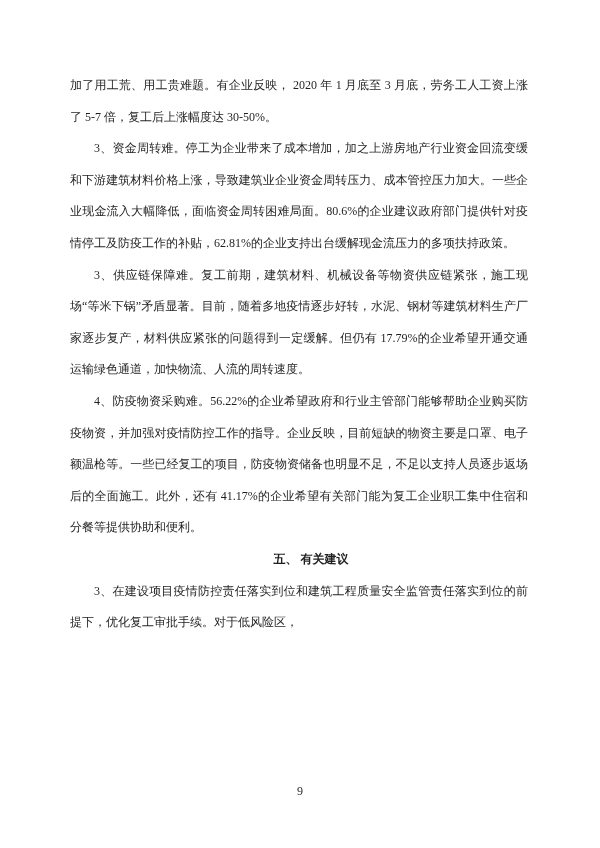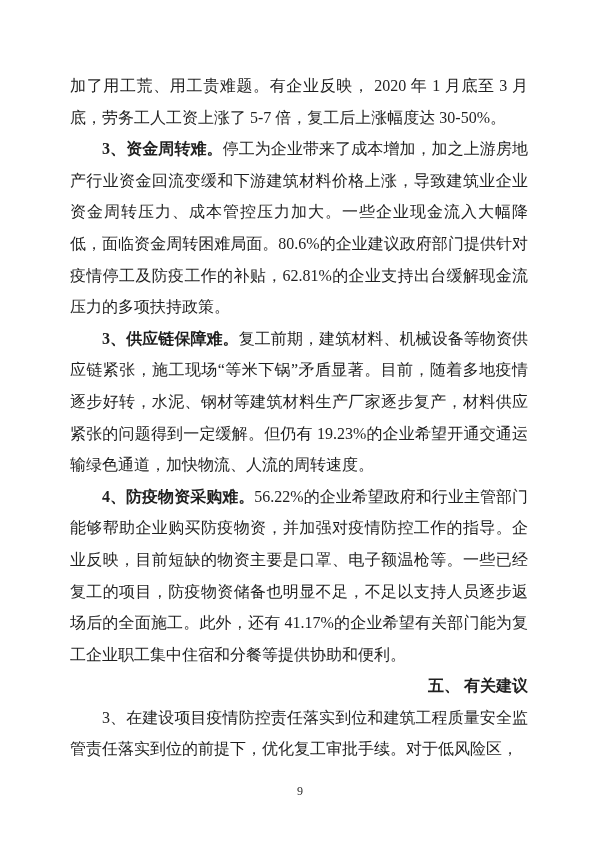--- a/index.html
+++ b/index.html
@@ -21,39 +21,39 @@
     width: 600px;
     height: 848px;
     background: #ffffff;
   }
   .text-block {
     position: absolute;
     left: 70px;
     top: 70px;
     width: 458px;
     color: #1f1f1f;
-    font-size: 16px;
+    font-size: 12px;
     line-height: 31.6px;
     text-align: justify;
     text-justify: inter-character;
   }
   p.para {
     margin: 0;
     text-indent: 2em;
   }
   p.cont {
     text-indent: 0;
   }
   .lead {
-    font-weight: bold;
+    font-weight: normal;
     margin-top: 37px;
   }
   p.heading {
     font-weight: bold;
-    text-align: right;
+    text-align: center;
   }
   .page-number {
     position: absolute;
     top: 784px;
     left: 0;
     width: 600px;
     text-align: center;
     font-size: 12px;
     color: #2a2a2a;
   }
@@ -66,21 +66,21 @@
 
     <p class="para cont">
       <span>加了用工荒、用工贵难题。有企业反映， 2020 年 1 月底至 3 月底，劳务工人工资上涨了 5-7 倍，复工后上涨幅度达 30-50%。</span>
     </p>
 
     <p class="para">
       <b class="lead">3、资金周转难。</b><span>停工为企业带来了成本增加，加之上游房地产行业资金回流变缓和下游建筑材料价格上涨，导致建筑业企业资金周转压力、成本管控压力加大。一些企业现金流入大幅降低，面临资金周转困难局面。80.6%的企业建议政府部门提供针对疫情停工及防疫工作的补贴，62.81%的企业支持出台缓解现金流压力的多项扶持政策。</span>
     </p>
 
     <p class="para">
-      <b class="lead">3、供应链保障难。</b><span>复工前期，建筑材料、机械设备等物资供应链紧张，施工现场“等米下锅”矛盾显著。目前，随着多地疫情逐步好转，水泥、钢材等建筑材料生产厂家逐步复产，材料供应紧张的问题得到一定缓解。但仍有 19.23%的企业希望开通交通运输绿色通道，加快物流、人流的周转速度。</span>
+      <b class="lead">3、供应链保障难。</b><span>复工前期，建筑材料、机械设备等物资供应链紧张，施工现场“等米下锅”矛盾显著。目前，随着多地疫情逐步好转，水泥、钢材等建筑材料生产厂家逐步复产，材料供应紧张的问题得到一定缓解。但仍有 17.79%的企业希望开通交通运输绿色通道，加快物流、人流的周转速度。</span>
     </p>
 
     <p class="para">
       <b class="lead">4、防疫物资采购难。</b><span>56.22%的企业希望政府和行业主管部门能够帮助企业购买防疫物资，并加强对疫情防控工作的指导。企业反映，目前短缺的物资主要是口罩、电子额温枪等。一些已经复工的项目，防疫物资储备也明显不足，不足以支持人员逐步返场后的全面施工。此外，还有 41.17%的企业希望有关部门能为复工企业职工集中住宿和分餐等提供协助和便利。</span>
     </p>
 
     <p class="para heading">
       <span>五、 有关建议</span>
     </p>
 

